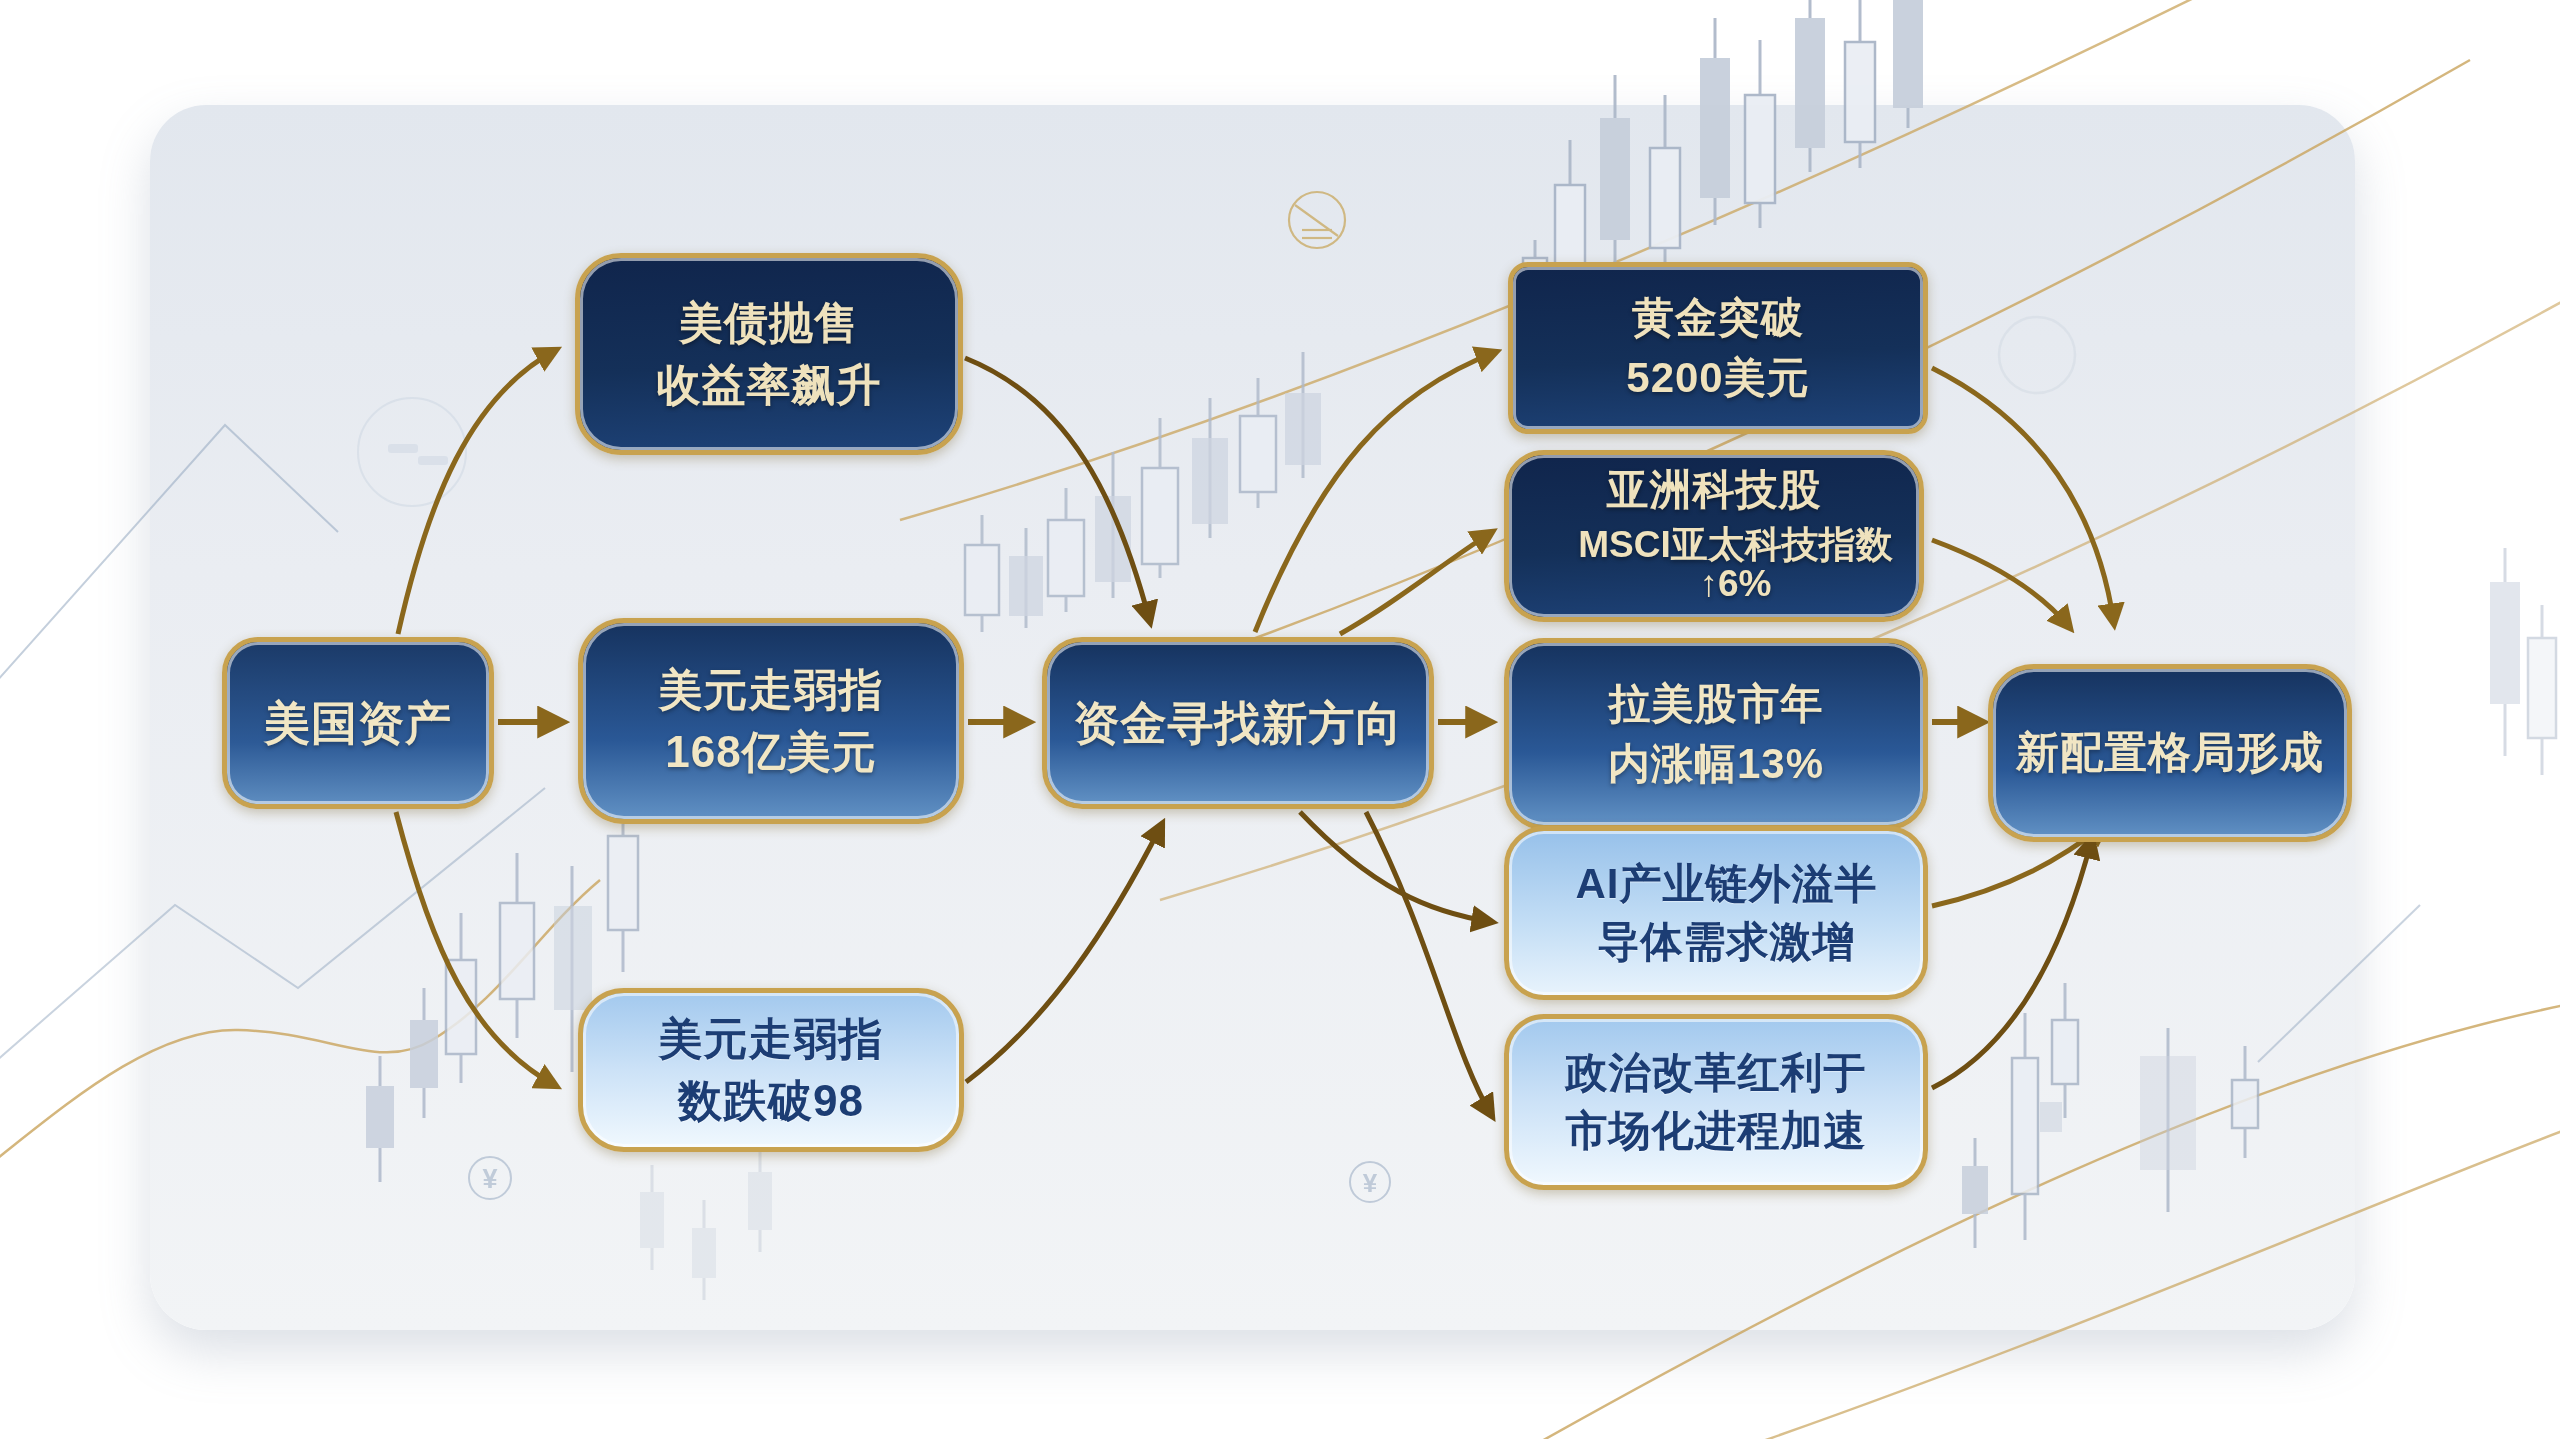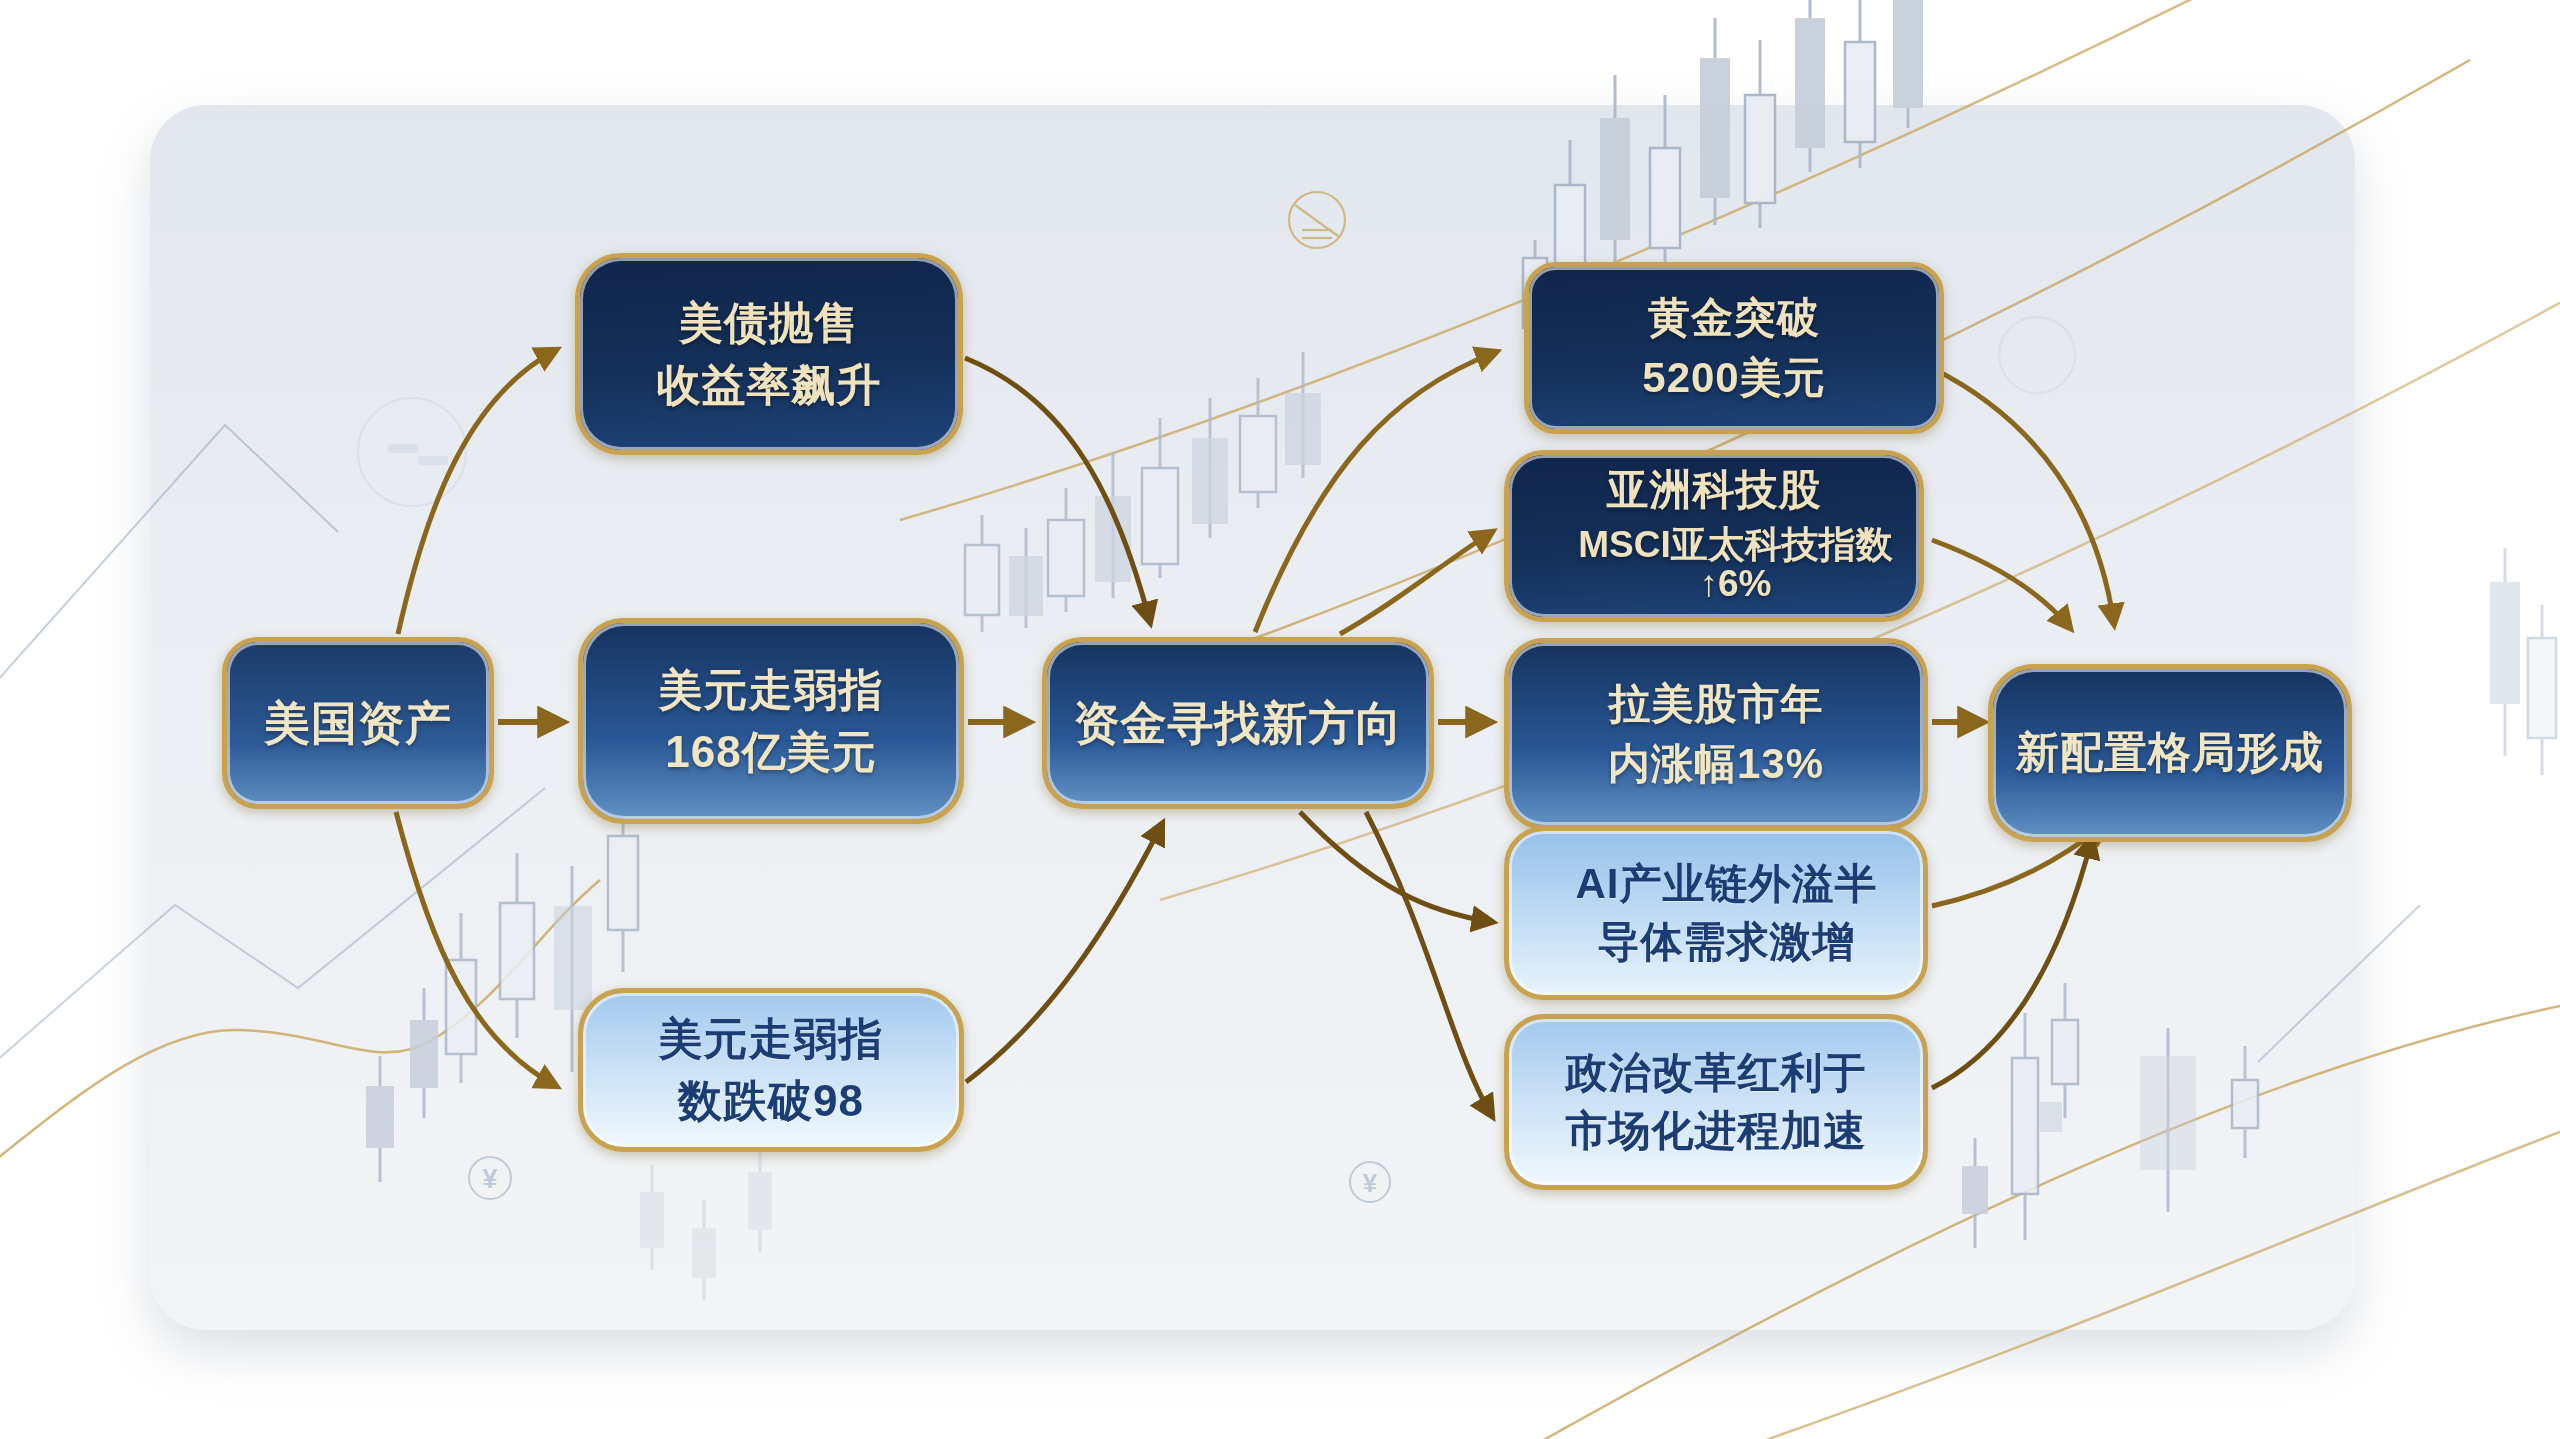--- a/index.html
+++ b/index.html
@@ -28,21 +28,21 @@
   .navy-deep{background:linear-gradient(177deg,#10254c 0%,#143059 55%,#1e4379 100%);color:#efe2bd;text-shadow:0 2px 4px rgba(0,0,0,.4);}
   .navy-grad{background:linear-gradient(180deg,#16335f 0%,#2a5896 60%,#6191c4 100%);color:#f1e6c4;text-shadow:0 2px 4px rgba(0,0,0,.35);}
   .navy-left{background:linear-gradient(180deg,#1b3a68 0%,#2d5a96 62%,#5e8dc0 100%);color:#f1e6c4;text-shadow:0 2px 4px rgba(0,0,0,.35);}
   .light-grad{background:linear-gradient(180deg,#a3c9ee 0%,#cce2f7 50%,#f0f8fe 100%);color:#1c3d74;text-shadow:0 1px 1px rgba(255,255,255,.5);}
   .light-grad2{background:linear-gradient(180deg,#97c1ea 0%,#c2ddf5 55%,#e8f3fc 100%);color:#1c3d74;text-shadow:0 1px 1px rgba(255,255,255,.5);padding-left:21px;}
   #n-us{left:222px;top:637px;width:272px;height:172px;border-radius:36px;font-size:46px;}
   #n-bond{left:575px;top:253px;width:388px;height:202px;border-radius:46px;font-size:44px;}
   #n-stock{left:578px;top:618px;width:386px;height:206px;border-radius:46px;font-size:44px;}
   #n-dollar{left:578px;top:988px;width:386px;height:164px;border-radius:46px;font-size:44px;}
   #n-capital{left:1042px;top:637px;width:392px;height:172px;border-radius:40px;font-size:46px;}
-  #n-gold{left:1508px;top:262px;width:420px;height:172px;border-radius:32px;font-size:42px;gap:16px;margin-left:16px;}
+  #n-gold{left:1508px;top:262px;width:420px;height:172px;border-radius:20px;font-size:42px;gap:16px;}
   #n-asia{left:1504px;top:450px;width:420px;height:172px;border-radius:40px;font-size:42px;gap:14px;}
   #n-asia .l2{font-size:37px;letter-spacing:0;margin-left:43px;}
   #n-latam{left:1504px;top:638px;width:424px;height:192px;border-radius:40px;font-size:42px;gap:16px;}
   #n-ai{left:1504px;top:826px;width:424px;height:174px;border-radius:40px;font-size:42px;gap:14px;}
   #n-pol{left:1504px;top:1014px;width:424px;height:176px;border-radius:40px;font-size:42px;gap:14px;}
   #n-alloc{left:1988px;top:664px;width:364px;height:178px;border-radius:46px;font-size:43px;}
   .cd-w{stroke:#aeb9ca;stroke-width:3;}
   .cd-o{fill:#eaeef4;stroke:#a9b5c7;stroke-width:2.5;}
   .cd-f{fill:#c7cfdc;}
   .gold-ln{fill:none;stroke:#c9a45c;stroke-width:2.5;}

